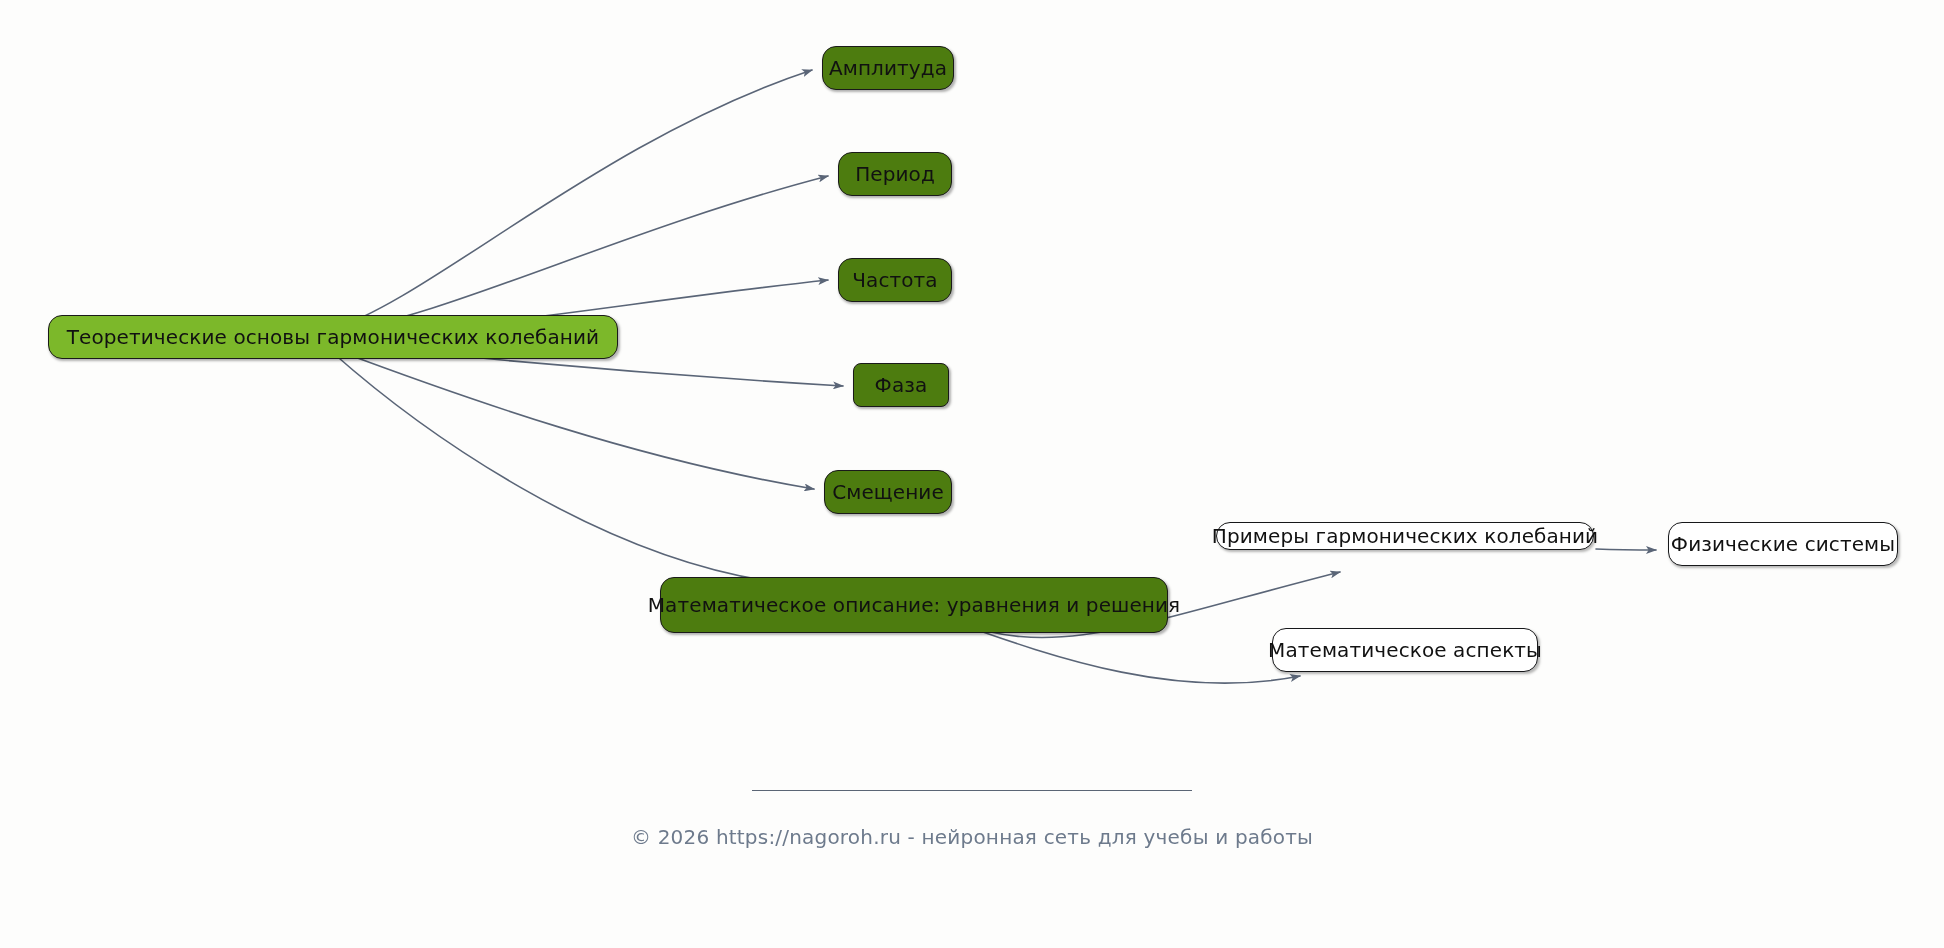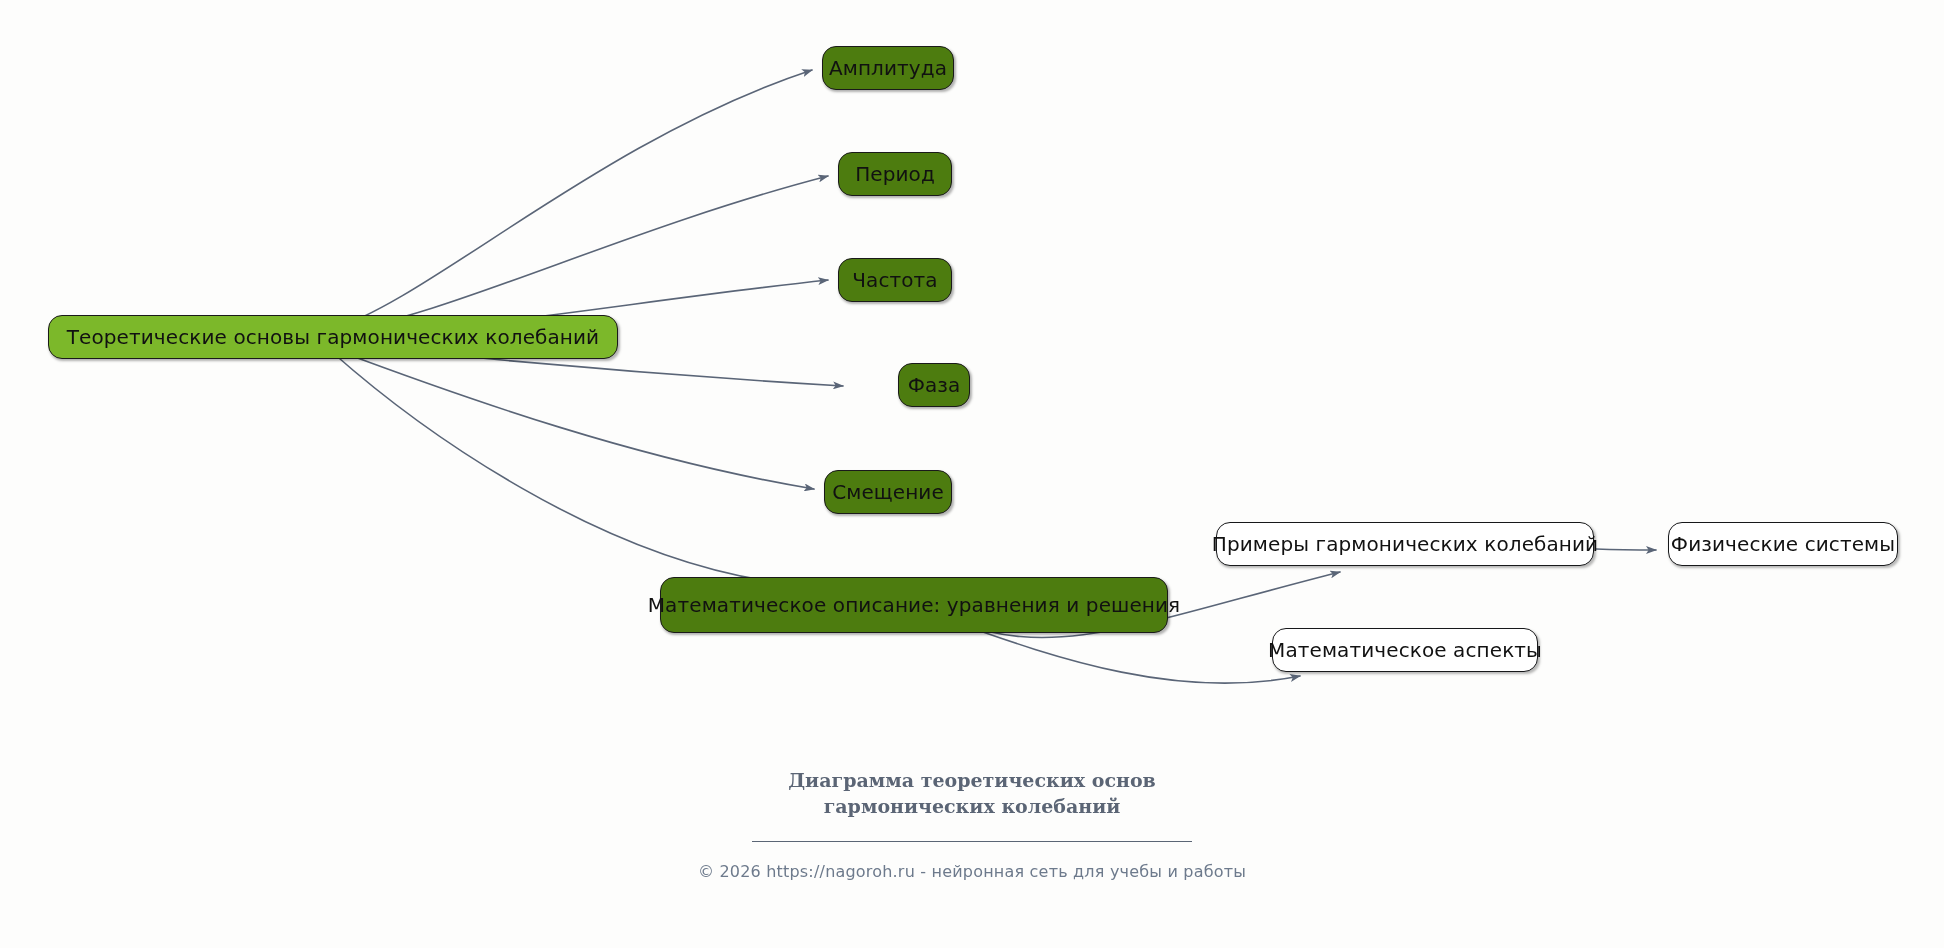--- a/index.html
+++ b/index.html
@@ -70,23 +70,23 @@
     width: 500px;
     margin: 0 auto;
   }
   #caption-rule {
     width: 440px;
     height: 0;
     border-top: 1.4px solid #5b6575;
     margin: 22px auto 0 auto;
   }
   #caption-footer {
-    margin-top: 20px;
+    margin-top: 34px;
     font-family: "DejaVu Sans", "Liberation Sans", sans-serif;
-    font-size: 16px;
+    font-size: 20px;
     color: #6d7a8c;
     letter-spacing: 0.2px;
   }
 </style>
 </head>
 <body>
 
 <div id="stage">
 
   <svg id="edge-layer" viewBox="0 0 1944 948" xmlns="http://www.w3.org/2000/svg">
@@ -114,39 +114,38 @@
       </div>
       <div class="node node-concept" style="left: 822px; top: 46px; width: 132px; height: 44px;">
         <span class="node-label">Амплитуда</span>
       </div>
       <div class="node node-concept" style="left: 838px; top: 152px; width: 114px; height: 44px;">
         <span class="node-label">Период</span>
       </div>
       <div class="node node-concept" style="left: 838px; top: 258px; width: 114px; height: 44px;">
         <span class="node-label">Частота</span>
       </div>
-      <div class="node node-concept" style="left: 898px; top: 363px; width: 72px; height: 44px;">
+      <div class="node node-concept" style="left: 853px; top: 363px; width: 96px; height: 44px; border-radius: 8px;">
         <span class="node-label">Фаза</span>
       </div>
       <div class="node node-concept" style="left: 824px; top: 470px; width: 128px; height: 44px; border-radius: 14px;">
         <span class="node-label">Смещение</span>
       </div>
       <div class="node node-concept" style="left: 660px; top: 577px; width: 508px; height: 56px;">
         <span class="node-label">Математическое описание: уравнения и решения</span>
       </div>
-      <div class="node node-plain" style="left: 1216px; top: 522px; width: 378px; height: 44px; justify-content: center;">
+      <div class="node node-plain" style="left: 1216px; top: 522px; width: 378px; height: 28px; justify-content: center;">
         <span class="node-label">Примеры гармонических колебаний</span>
       </div>
       <div class="node node-plain" style="left: 1272px; top: 628px; width: 266px; height: 44px;">
         <span class="node-label">Математическое аспекты</span>
       </div>
       <div class="node node-plain" style="left: 1668px; top: 522px; width: 230px; height: 44px;">
         <span class="node-label">Физические системы</span>
       </div>
     </div>
 
   <div id="caption-block">
-    <div id="caption-title">Диаграмма теоретических основ гармонических колебаний</div>
     <div id="caption-rule"></div>
     <div id="caption-footer">© 2026 https://nagoroh.ru - нейронная сеть для учебы и работы</div>
   </div>
 
 </div>
 
 </body></html>

